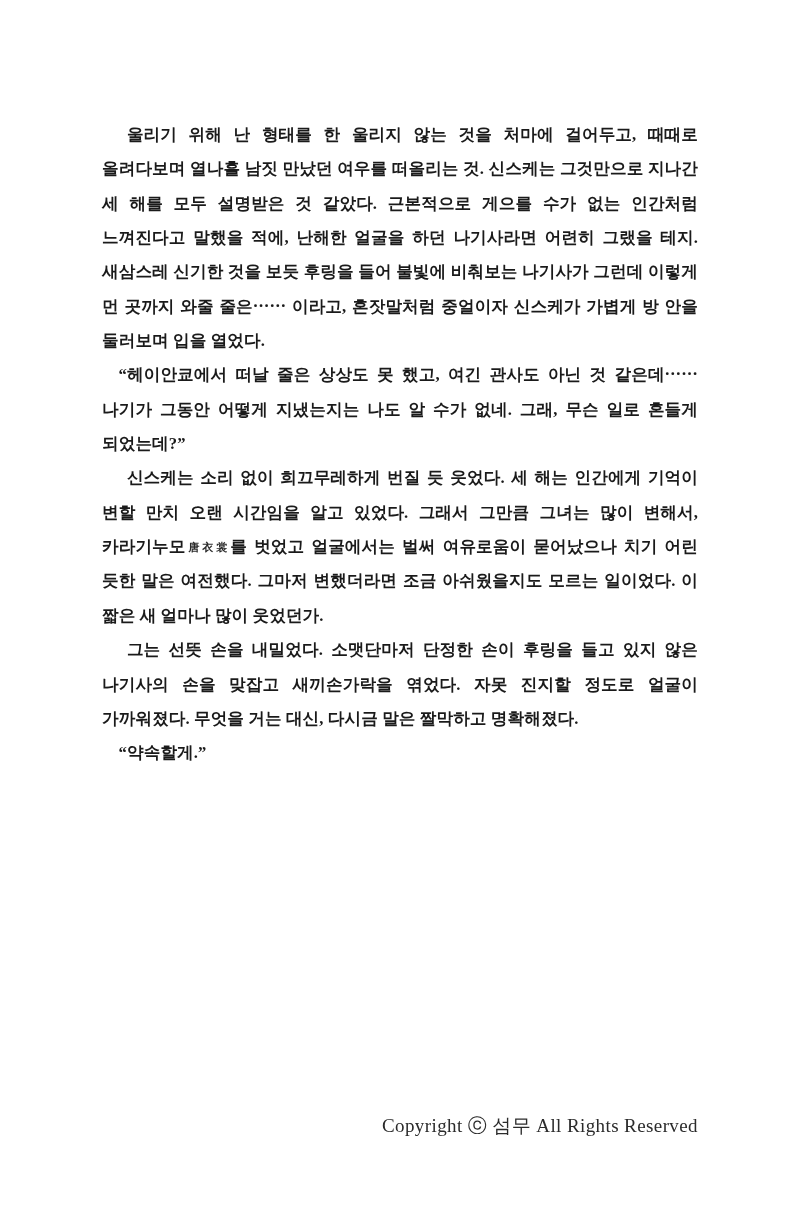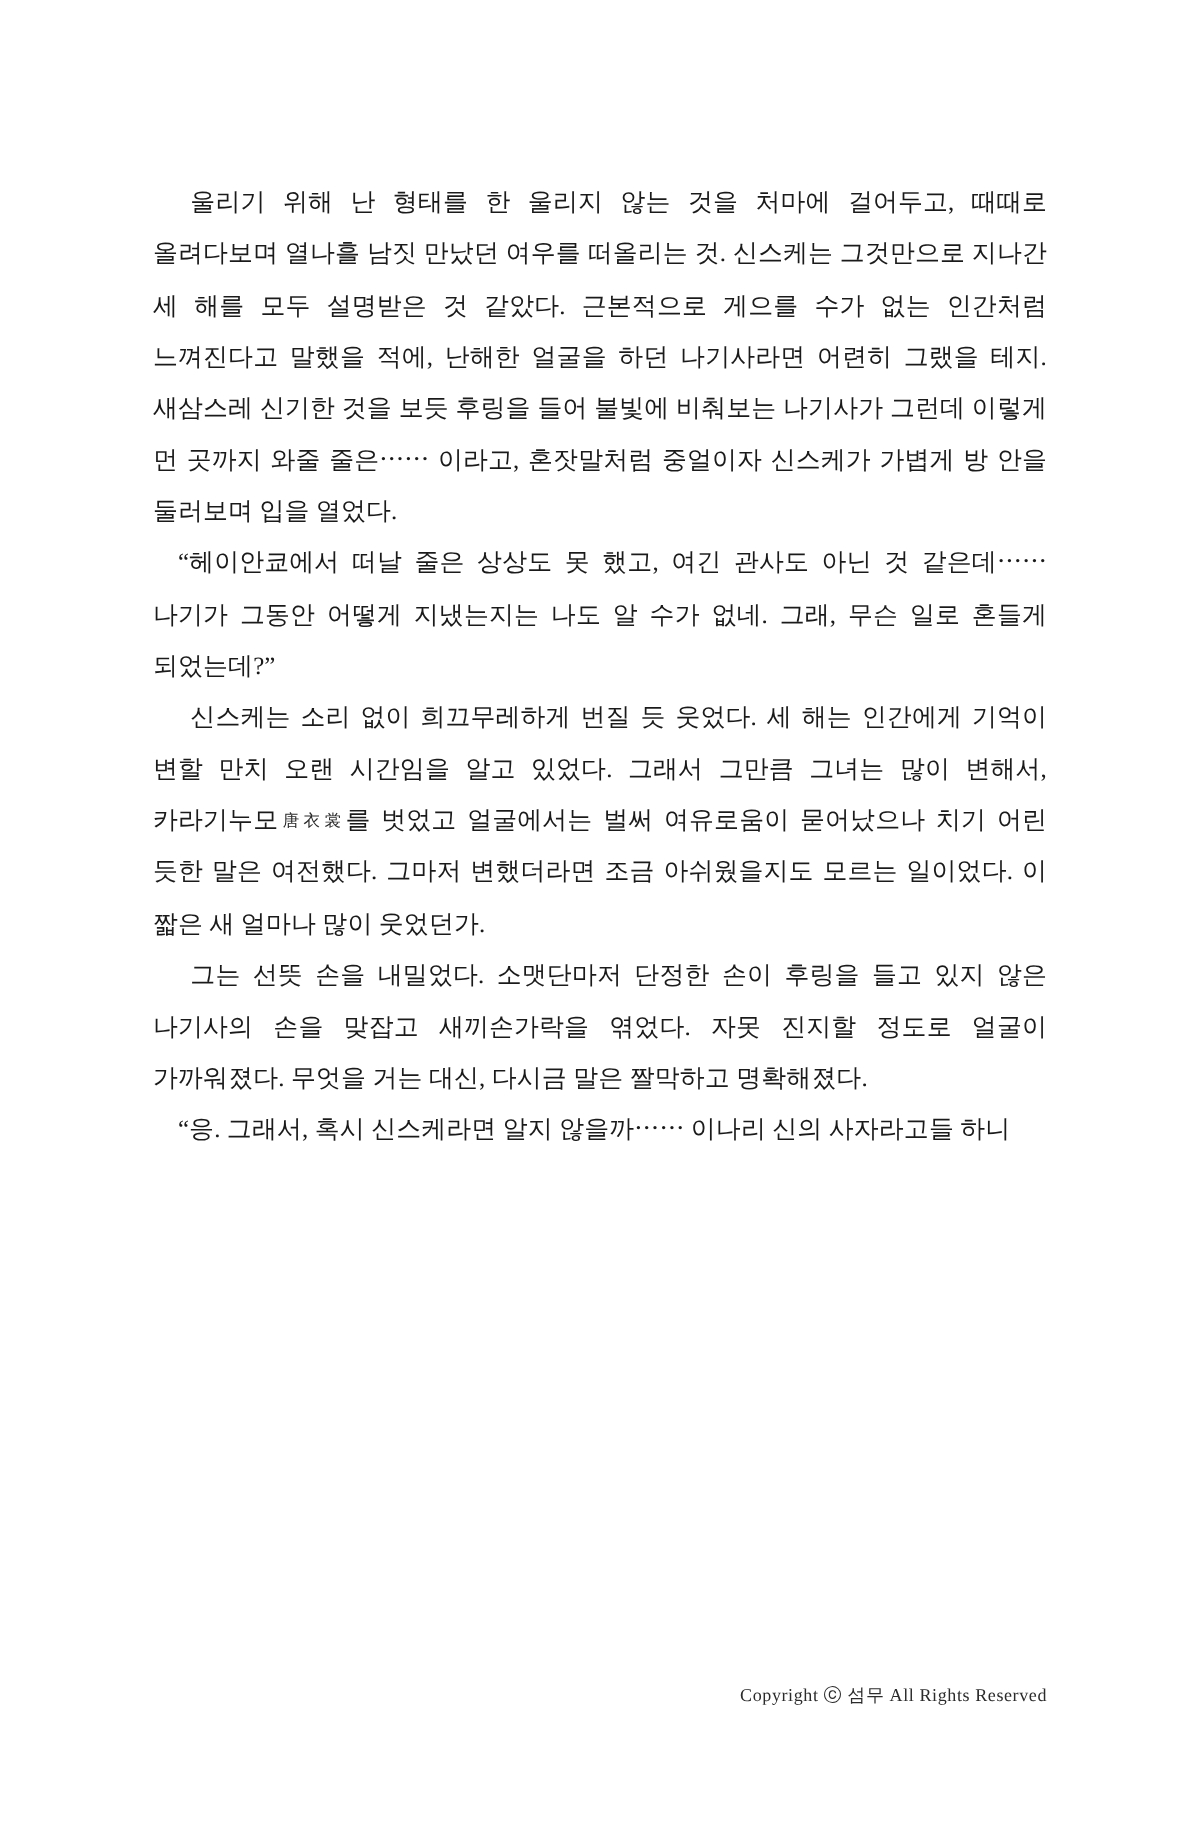--- a/index.html
+++ b/index.html
@@ -31,37 +31,38 @@
     line-height: 2.07;
     text-align: justify;
     text-justify: inter-character;
     letter-spacing: 0.1px;
     word-break: keep-all;
   }
 
   .para {
     margin: 0;
     text-indent: 1.5em;
+    font-weight: bold;
   }
 
   .para.dialogue {
     text-indent: 1.0em;
   }
   .ruby-note {
     font-size: 11px;
     vertical-align: 0.12em;
     letter-spacing: 0;
     color: #2a2a2a;
   }
 
   .copyright {
     position: absolute;
     right: 102px;
     bottom: 78px;
-    font-size: 12px;
+    font-size: 19px;
     letter-spacing: 0.4px;
     color: #2b2b2b;
     font-family: "Liberation Serif", "DejaVu Serif", serif;
     white-space: nowrap;
   }
 </style>
 </head>
 <body>
 
 <div class="page">
@@ -69,21 +70,21 @@
 
     <p class="para">울리기 위해 난 형태를 한 울리지 않는 것을 처마에 걸어두고, 때때로 올려다보며 열나흘 남짓 만났던 여우를 떠올리는 것. 신스케는 그것만으로 지나간 세 해를 모두 설명받은 것 같았다. 근본적으로 게으를 수가 없는 인간처럼 느껴진다고 말했을 적에, 난해한 얼굴을 하던 나기사라면 어련히 그랬을 테지. 새삼스레 신기한 것을 보듯 후링을 들어 불빛에 비춰보는 나기사가 그런데 이렇게 먼 곳까지 와줄 줄은⋯⋯ 이라고, 혼잣말처럼 중얼이자 신스케가 가볍게 방 안을 둘러보며 입을 열었다.</p>
 
     <p class="para dialogue">“헤이안쿄에서 떠날 줄은 상상도 못 했고, 여긴 관사도 아닌 것 같은데⋯⋯ 나기가 그동안 어떻게 지냈는지는 나도 알 수가 없네. 그래, 무슨 일로 혼들게 되었는데?”</p>
 
 
     <p class="para"><span>신스케는 소리 없이 희끄무레하게 번질 듯 웃었다. 세 해는 인간에게 기억이 변할 만치 오랜 시간임을 알고 있었다. 그래서 그만큼 그녀는 많이 변해서, 카라기누모</span><span class="ruby-note">唐衣裳</span><span>를 벗었고 얼굴에서는 벌써 여유로움이 묻어났으나 치기 어린 듯한 말은 여전했다. 그마저 변했더라면 조금 아쉬웠을지도 모르는 일이었다. 이 짧은 새 얼마나 많이 웃었던가.</span></p>
 
     <p class="para">그는 선뜻 손을 내밀었다. 소맷단마저 단정한 손이 후링을 들고 있지 않은 나기사의 손을 맞잡고 새끼손가락을 엮었다. 자못 진지할 정도로 얼굴이 가까워졌다. 무엇을 거는 대신, 다시금 말은 짤막하고 명확해졌다.</p>
 
+    <p class="para dialogue">“약속할게.”</p>
 
 
 
-    <p class="para dialogue">“응. 그래서, 혹시 신스케라면 알지 않을까⋯⋯ 이나리 신의 사자라고들 하니</p>
 
   </div>
 
   <div class="copyright">Copyright ⓒ 섬무 All Rights Reserved</div>
 </div>
 
 </body></html>

